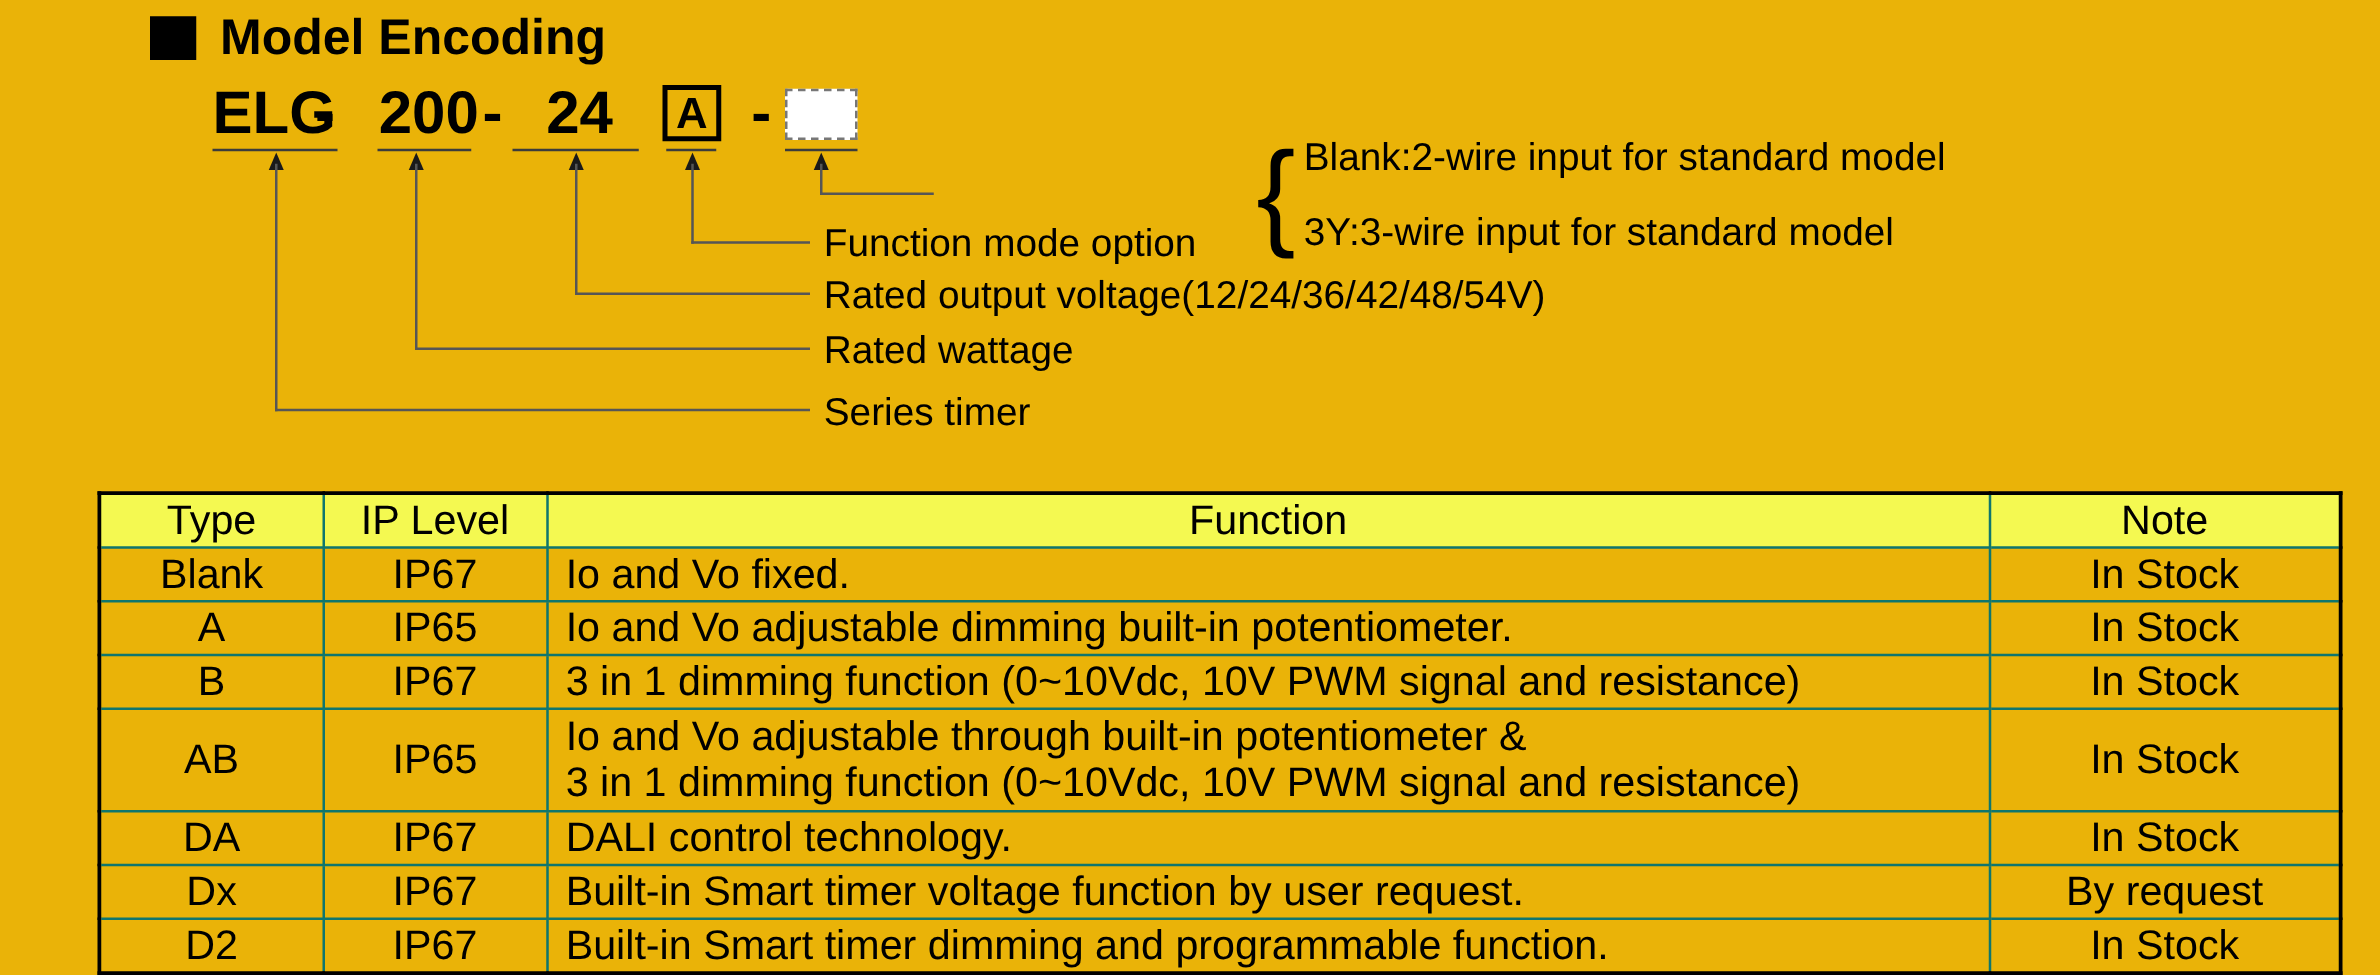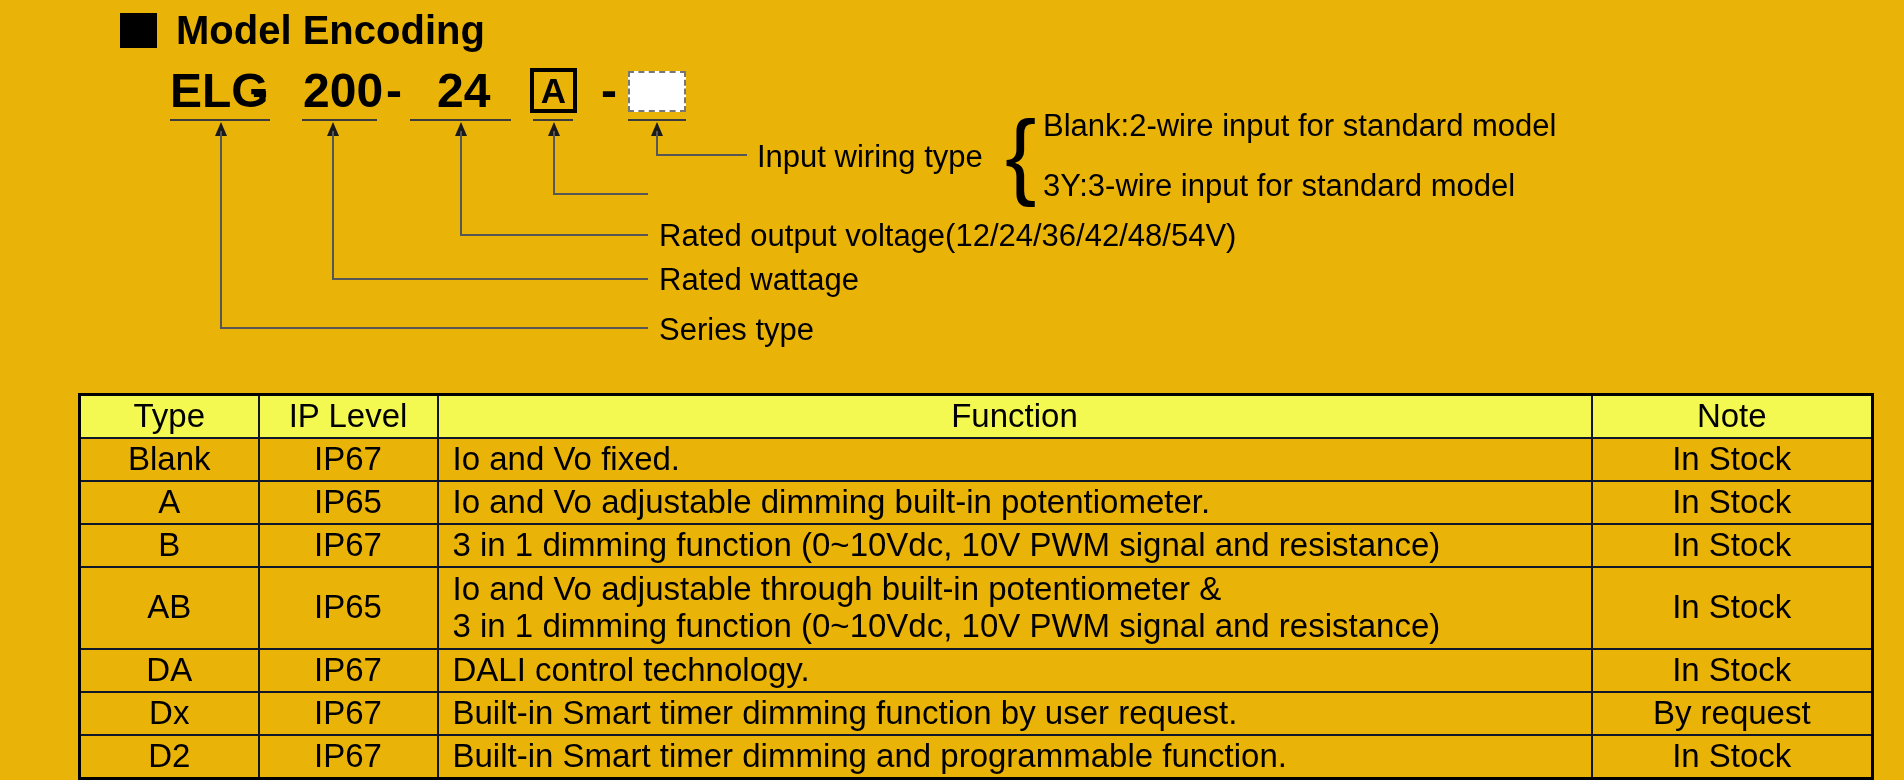--- a/index.html
+++ b/index.html
@@ -45,21 +45,21 @@
   .lbl-wattage  { left:659px;  top:261px; }
   .lbl-series   { left:659px;  top:311px; }
   .brace { position:absolute; left:1005px; top:108px; font-size:94px; line-height:94px; font-weight:400; }
   .opt1 { left:1043px; top:107px; }
   .opt2 { left:1043px; top:167px; }
 
   
   .tblwrap { position:absolute; left:78px; top:393px; width:1793px; }
   table { border-collapse:collapse; width:1793px; table-layout:fixed;
           font-size:33px; line-height:1.12; }
-  td, th { border:2px solid #0f172a; vertical-align:middle; padding:2px 4px; }
+  td, th { border:2px solid #0f766e; vertical-align:middle; padding:2px 4px; }
   table { border:3px solid #000; }
   th { background:#F4F951; font-weight:normal; height:39px; }
   tr.r  td { height:43px; }
   tr.rb td { height:42px; }
   tr.tall td { height:82px; }
   .c { text-align:center; }
   .f { text-align:left; padding-left:14px; }
   .bl { display:block; }
 </style>
 </head>
@@ -98,24 +98,24 @@
   <div class="hline" style="left:460px; top:234px; width:188px;"></div>
 
   <div class="arrowhead" style="left:548px; top:122px;"></div>
   <div class="vline" style="left:553px; top:131px; height:64px;"></div>
   <div class="hline" style="left:553px; top:193px; width:95px;"></div>
 
   <div class="arrowhead" style="left:651px; top:122px;"></div>
   <div class="vline" style="left:656px; top:131px; height:25px;"></div>
   <div class="hline" style="left:656px; top:154px; width:91px;"></div>
 
-  <div class="dlabel lbl-wiring">Input wiring type</div>
+  <div class="dlabel lbl-funcmode">Function mode option</div>
   <div class="dlabel lbl-voltage">Rated output voltage(12/24/36/42/48/54V)</div>
   <div class="dlabel lbl-wattage">Rated wattage</div>
-  <div class="dlabel lbl-series">Series type</div>
+  <div class="dlabel lbl-series">Series timer</div>
 
   <div class="brace">{</div>
   <div class="dlabel opt1">Blank:2-wire input for standard model</div>
   <div class="dlabel opt2">3Y:3-wire input for standard model</div>
 
   <div class="tblwrap">
     <table>
       <colgroup>
         <col style="width:179px">
           <col style="width:179px">
@@ -158,21 +158,21 @@
       </tr>
       <tr class="rb">
         <td class="c">DA</td>
         <td class="c">IP67</td>
         <td class="f">DALI control technology.</td>
         <td class="c">In Stock</td>
       </tr>
       <tr class="rb">
         <td class="c">Dx</td>
         <td class="c">IP67</td>
-        <td class="f">Built-in Smart timer dimming function by user request.</td>
+        <td class="f">Built-in Smart timer voltage function by user request.</td>
         <td class="c">By request</td>
       </tr>
       <tr class="rb">
         <td class="c">D2</td>
         <td class="c">IP67</td>
         <td class="f">Built-in Smart timer dimming and programmable function.</td>
         <td class="c">In Stock</td>
       </tr>
     </tbody>
       </table>

